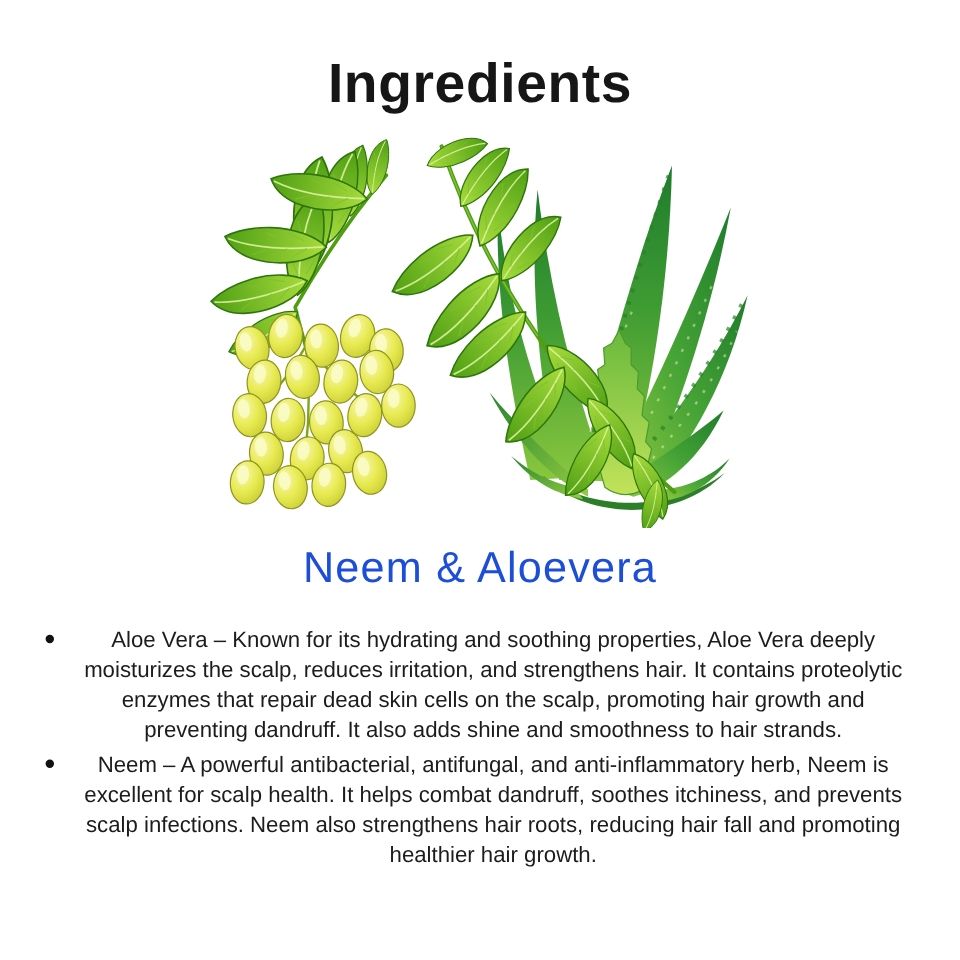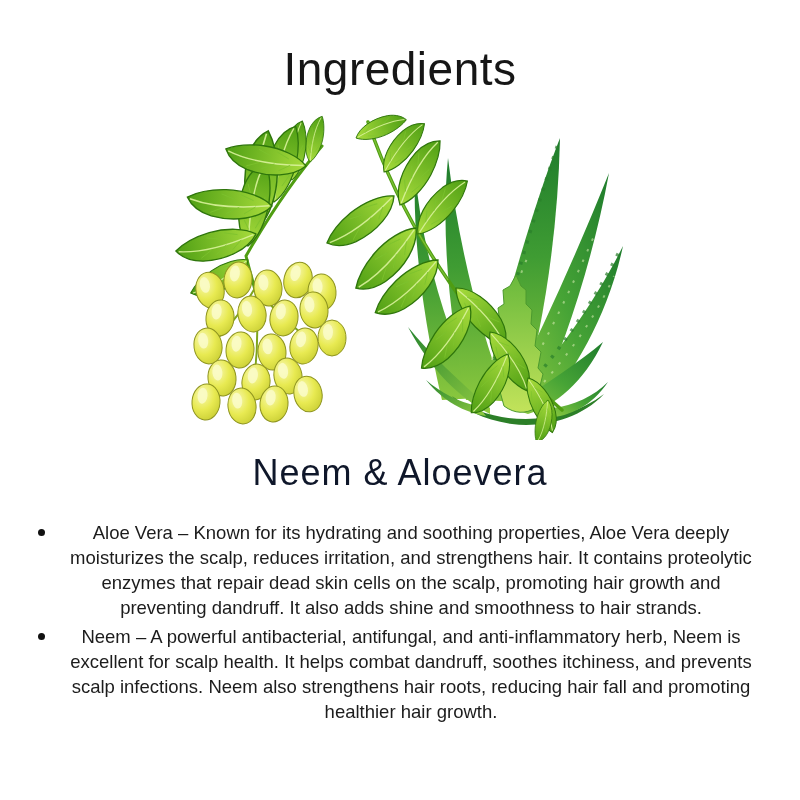--- a/index.html
+++ b/index.html
@@ -4,26 +4,26 @@
 <style>
   html,body{margin:0;padding:0;}
   body{
     width:800px;height:800px;background:#ffffff;
     font-family:"Liberation Sans", sans-serif;
     color:#1c1c1c;overflow:hidden;
   }
   .page{width:800px;height:800px;position:relative;}
   .title{
     margin:0;padding-top:42px;text-align:center;
-    font-size:46px;font-weight:400;color:#161616;letter-spacing:.5px;
+    font-size:46px;font-weight:700;color:#161616;letter-spacing:.5px;
   }
   .art{width:480px;height:330px;margin:14px auto 0;}
   .subtitle{
     margin:12px 0 0;text-align:center;
-    font-size:36px;font-weight:400;color:#0f172a;letter-spacing:1px;
+    font-size:36px;font-weight:400;color:#1d4ed8;letter-spacing:1px;
   }
   .bullets{
     margin:26px 48px 0 70px;padding:0;list-style:none;
     font-size:18.5px;line-height:25px;color:#1c1c1c;
   }
   .bullets li{position:relative;text-align:center;margin:0 0 4px 0;}
   .dot{
     position:absolute;left:-32px;top:9px;width:7px;height:7px;
     border-radius:50%;background:#111;
   }

